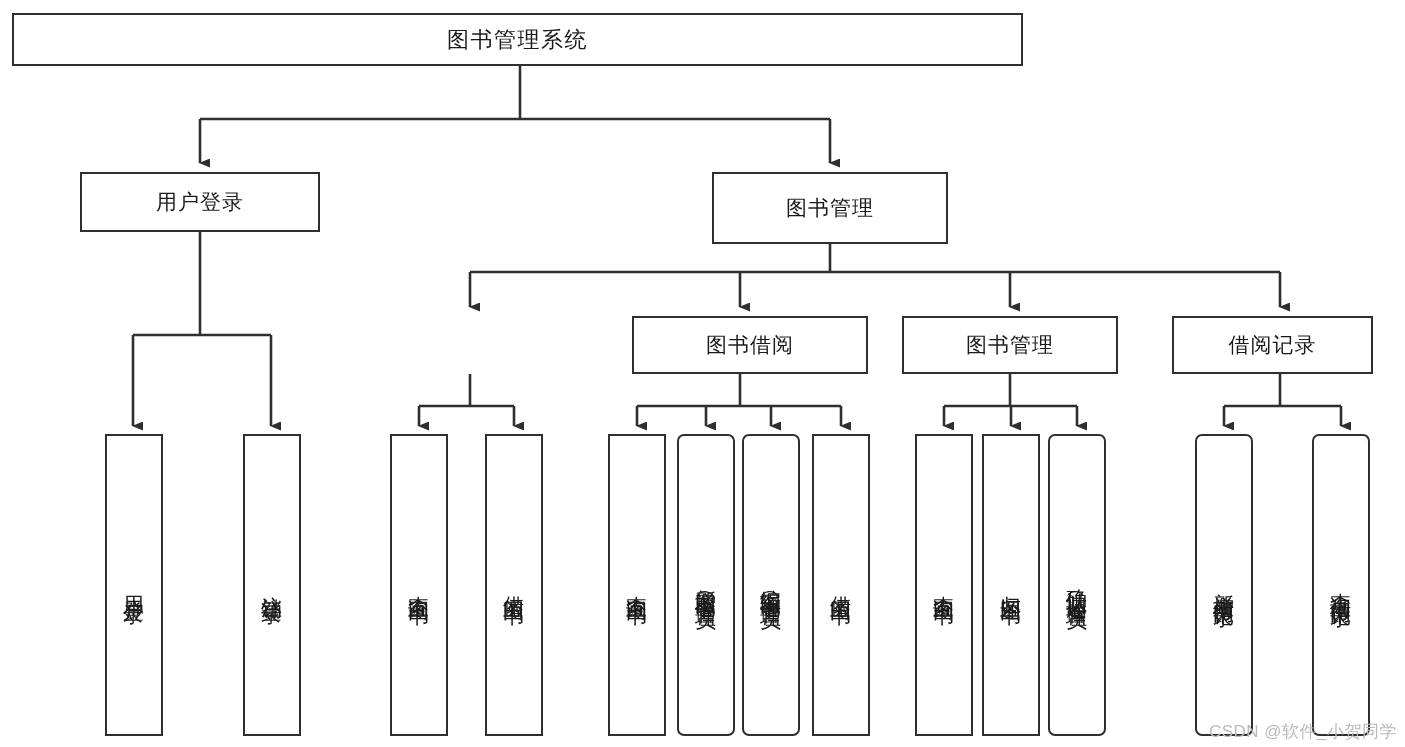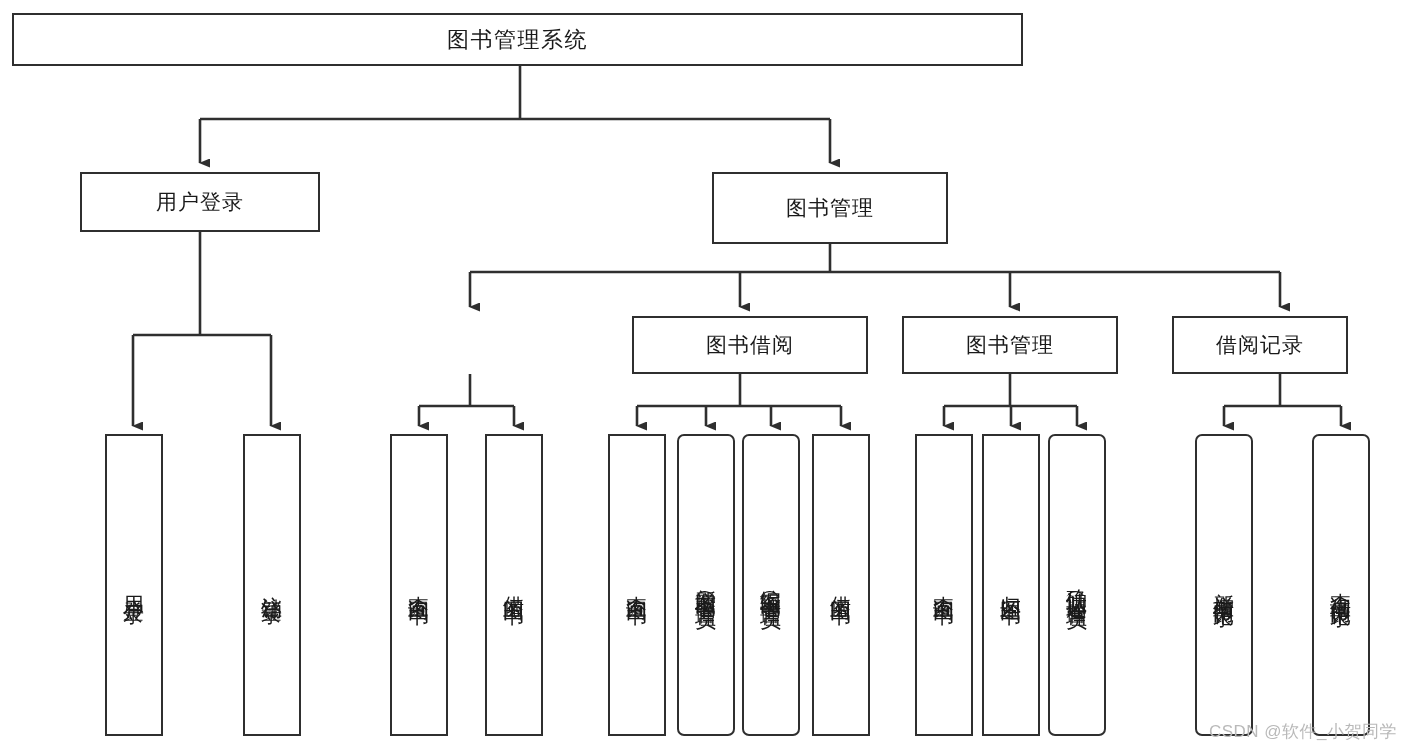--- a/index.html
+++ b/index.html
@@ -147,21 +147,21 @@
 
 
   <div class="node horiz" style="left:632px; top:316px; width:236px; height:58px;">
     <span class="label">图书借阅</span>
   </div>
 
   <div class="node horiz" style="left:902px; top:316px; width:216px; height:58px;">
     <span class="label">图书管理</span>
   </div>
 
-  <div class="node horiz" style="left:1172px; top:316px; width:176px; height:58px;">
+  <div class="node horiz" style="left:1172px; top:316px; width:201px; height:58px;">
     <span class="label">借阅记录</span>
   </div>
 
   <div class="node vert" style="left:105px; top:434px; width:58px; height:302px;">
     <span class="label">用户登录</span>
   </div>
 
   <div class="node vert" style="left:243px; top:434px; width:58px; height:302px;">
     <span class="label">注销登录</span>
   </div>

